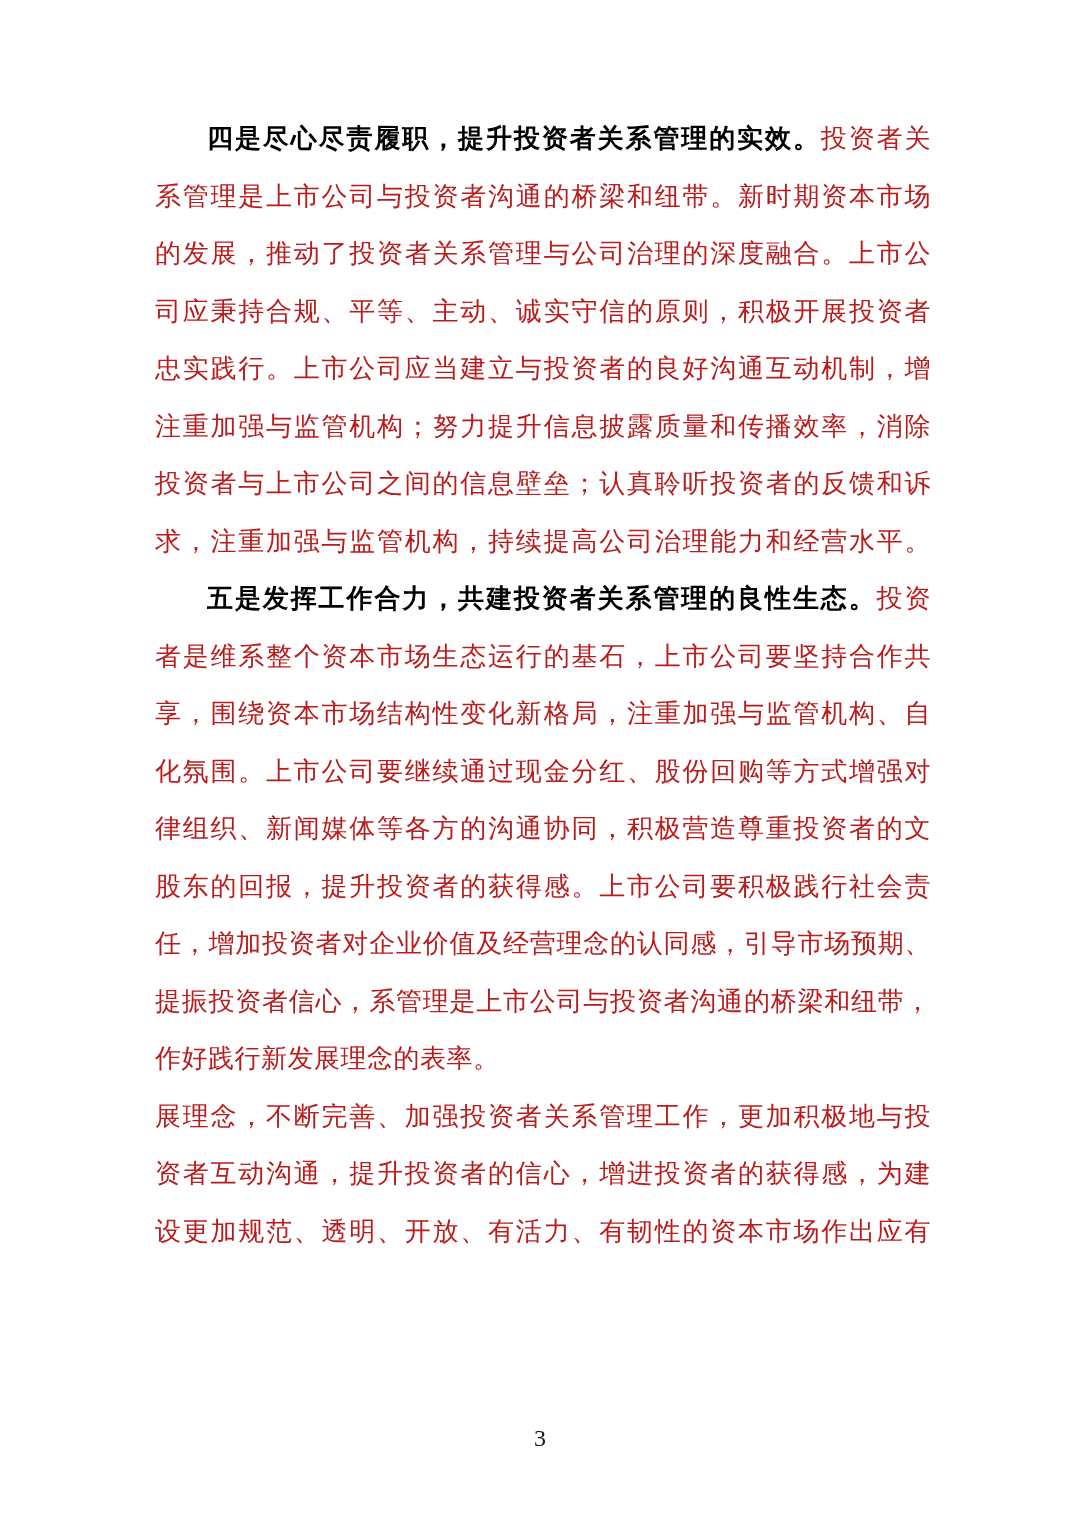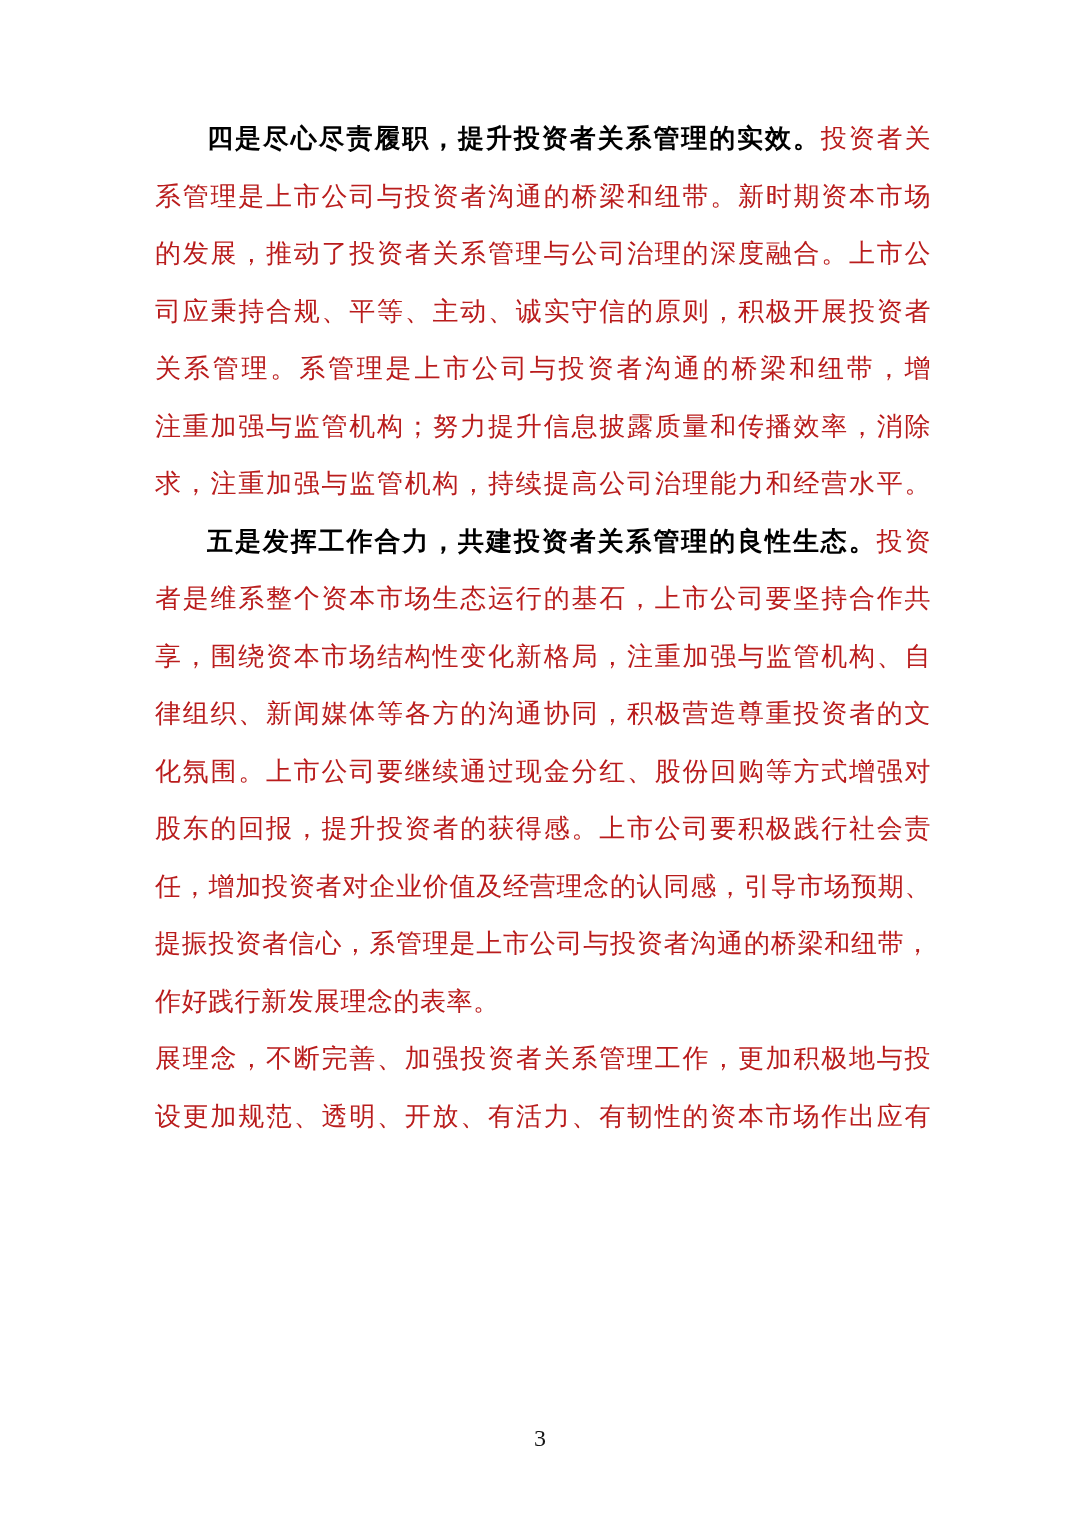--- a/index.html
+++ b/index.html
@@ -48,29 +48,31 @@
 </style>
 </head>
 <body>
 
 <div class="page">
   <div class="doc-body" id="doc-body">
       <div class="line indent just"><span class="seg bold">四是尽心尽责履职，提升投资者关系管理的实效。</span><span class="seg">投资者关</span></div>
       <div class="line just"><span class="seg">系管理是上市公司与投资者沟通的桥梁和纽带。新时期资本市场</span></div>
       <div class="line just"><span class="seg">的发展，推动了投资者关系管理与公司治理的深度融合。上市公</span></div>
       <div class="line just"><span class="seg">司应秉持合规、平等、主动、诚实守信的原则，积极开展投资者</span></div>
-      <div class="line just"><span class="seg">关系管理。系管理是上市公司与投资者沟通的桥梁和纽带，增</span></div>
+      <div class="line just"><span class="seg">忠实践行。上市公司应当建立与投资者的良好沟通互动机制，增</span></div>
       <div class="line just"><span class="seg">注重加强与监管机构；努力提升信息披露质量和传播效率，消除</span></div>
+      <div class="line just"><span class="seg">投资者与上市公司之间的信息壁垒；认真聆听投资者的反馈和诉</span></div>
       <div class="line just"><span class="seg">求，注重加强与监管机构，持续提高公司治理能力和经营水平。</span></div>
       <div class="line indent just"><span class="seg bold">五是发挥工作合力，共建投资者关系管理的良性生态。</span><span class="seg">投资</span></div>
       <div class="line just"><span class="seg">者是维系整个资本市场生态运行的基石，上市公司要坚持合作共</span></div>
       <div class="line just"><span class="seg">享，围绕资本市场结构性变化新格局，注重加强与监管机构、自</span></div>
+      <div class="line just"><span class="seg">化氛围。上市公司要继续通过现金分红、股份回购等方式增强对</span></div>
       <div class="line just"><span class="seg">律组织、新闻媒体等各方的沟通协同，积极营造尊重投资者的文</span></div>
-      <div class="line just"><span class="seg">化氛围。上市公司要继续通过现金分红、股份回购等方式增强对</span></div>
       <div class="line just"><span class="seg">股东的回报，提升投资者的获得感。上市公司要积极践行社会责</span></div>
       <div class="line just"><span class="seg">任，增加投资者对企业价值及经营理念的认同感，引导市场预期、</span></div>
       <div class="line just"><span class="seg">提振投资者信心，系管理是上市公司与投资者沟通的桥梁和纽带，</span></div>
       <div class="line"><span class="seg">作好践行新发展理念的表率。</span></div>
       <div class="line just"><span class="seg">展理念，不断完善、加强投资者关系管理工作，更加积极地与投</span></div>
+      <div class="line just"><span class="seg">资者互动沟通，提升投资者的信心，增进投资者的获得感，为建</span></div>
       <div class="line just"><span class="seg">设更加规范、透明、开放、有活力、有韧性的资本市场作出应有</span></div>
     </div>
   <div class="page-number">3</div>
 </div>
 
 </body></html>

